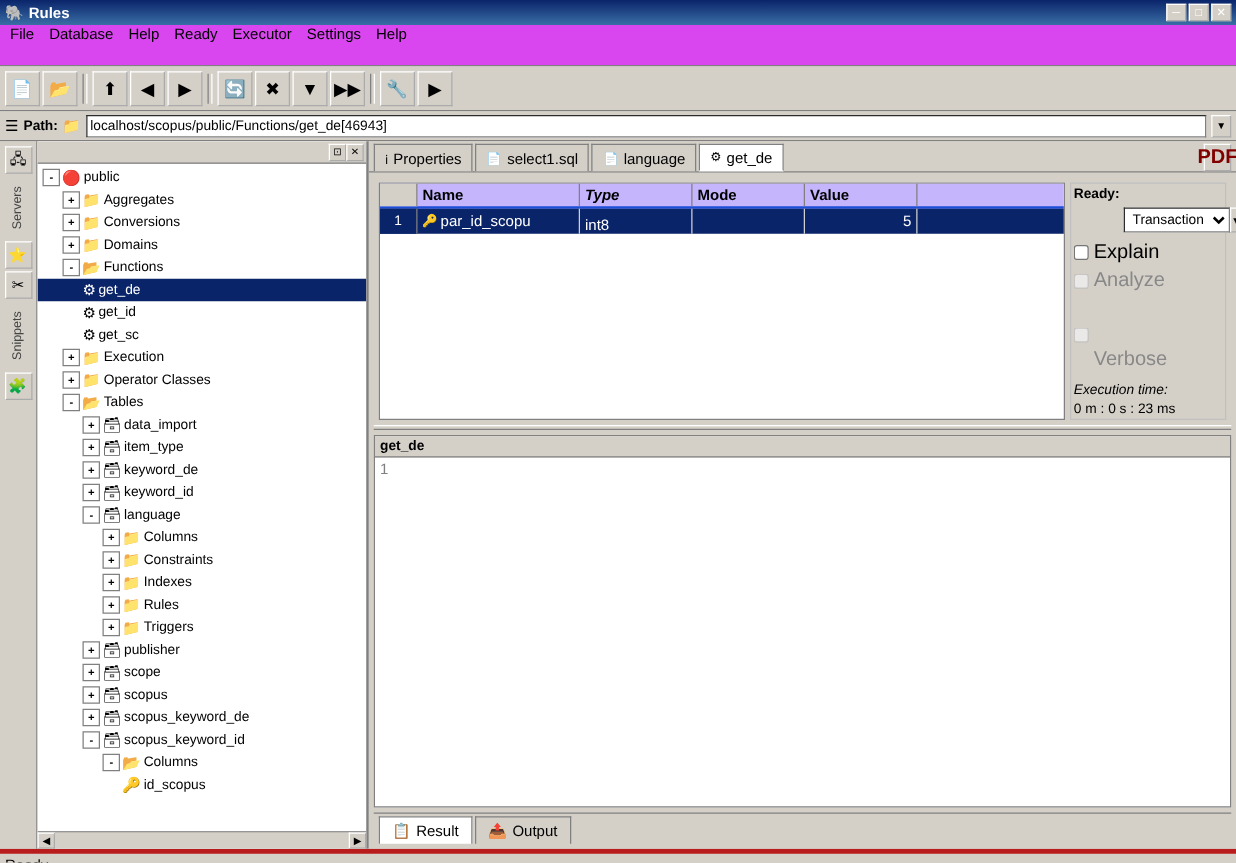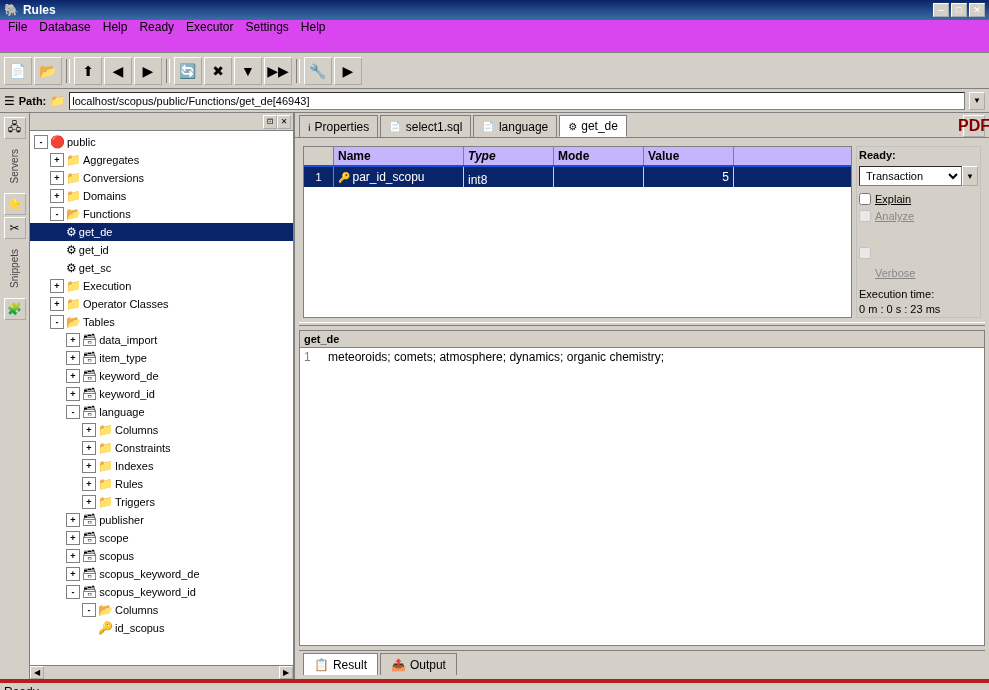--- a/index.html
+++ b/index.html
@@ -281,37 +281,38 @@
       width: 100%;
       margin-bottom: 4px;
     }
     .xact-select {
       flex: 1;
       height: 20px;
       border: 1px inset #808080;
       background: white;
       font-size: 11px;
       padding: 0 2px;
+      margin-left: 40px;
     }
     .xact-arrow {
       width: 16px; height: 20px;
       background: #d4d0c8;
       border: 1px outset #fff;
       display: flex; align-items: center; justify-content: center;
       font-size: 8px;
       cursor: pointer;
     }
 
     .explain-row {
       display: flex; align-items: center; gap: 4px; margin-bottom: 2px;
     }
-    .checkbox-label { font-size: 11px; text-decoration: underline; }
+    .checkbox-label { font-size: 16px; }
     input[type=checkbox] { width: 12px; height: 12px; }
 
-    .exec-time-label { font-size: 11px; margin-top: 4px; }
+    .exec-time-label { font-size: 11px; margin-top: 4px; font-style: italic; }
     .exec-time-value { font-size: 11px; }
 
     
     .result-panel {
       border: 1px solid #808080;
       background: white;
       flex: 1;
       display: flex;
       flex-direction: column;
     }
@@ -777,21 +778,20 @@
         </div>
 
       </div>
 
       <div class="splitter-h"></div>
 
       <div class="result-panel">
         <div class="result-panel-header">get_de</div>
         <div class="result-panel-body">
           <span class="result-line-num">1</span>
-          <span class="result-text">meteoroids; comets; atmosphere; dynamics; organic chemistry;</span>
         </div>
       </div>
 
       <div class="bottom-tab-bar">
         <div class="bottom-tab active">
           <span>📋</span>
           <span>Result</span>
         </div>
         <div class="bottom-tab">
           <span>📤</span>

